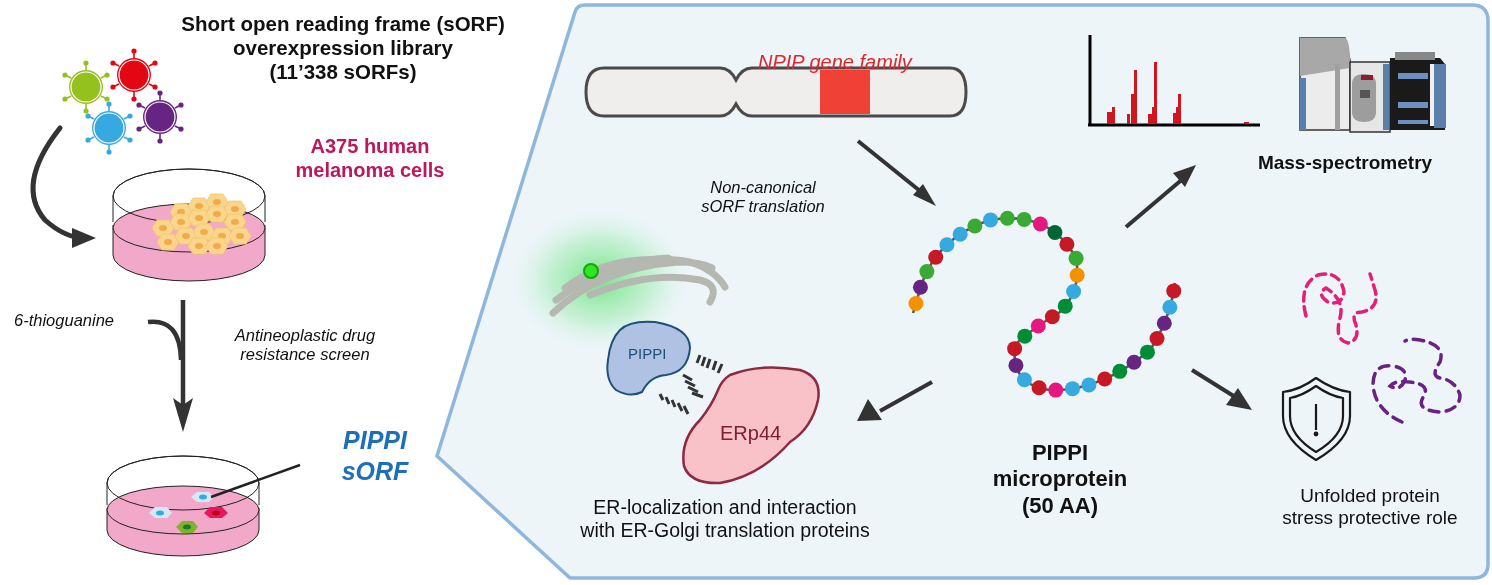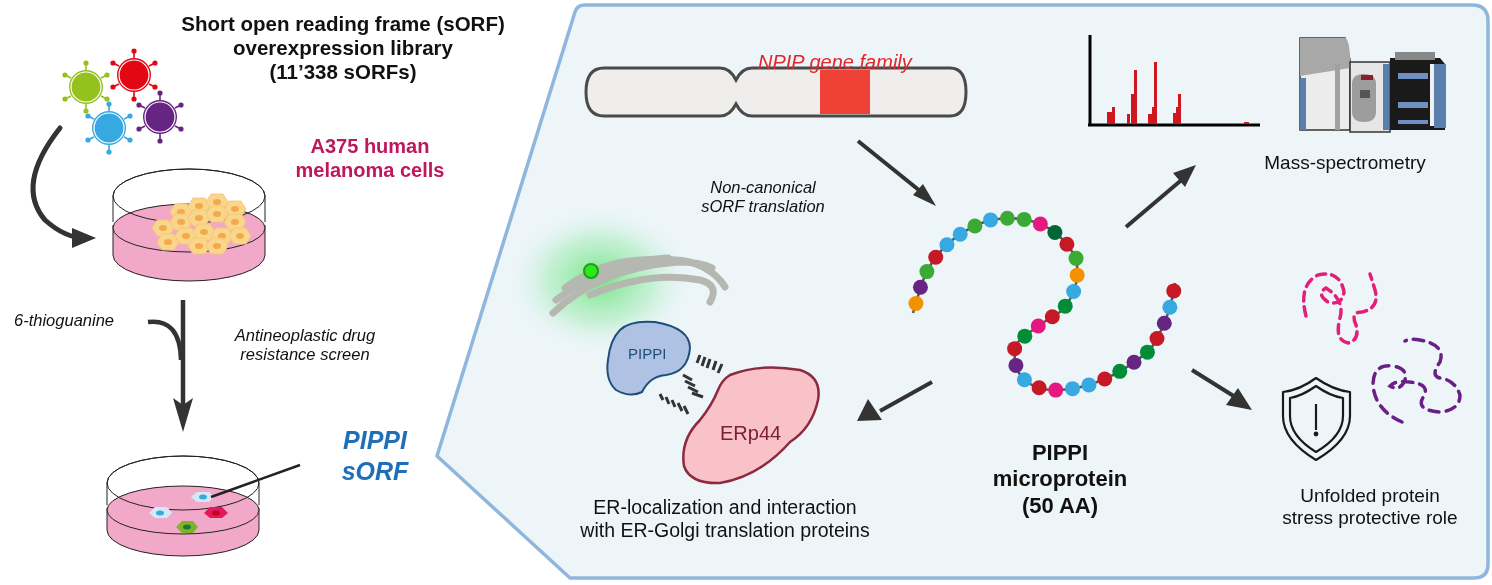--- a/index.html
+++ b/index.html
@@ -326,21 +326,21 @@
     <div>sORF</div>
   </div>
 
   <div class="lbl ital" style="left:758px;top:31px;font-size:20px;color:#e0262a;margin-top:20px;">NPIP gene family</div>
 
   <div class="lbl ital" style="left:668px;top:146px;width:190px;font-size:16.5px;color:#111;margin-top:32px;">
     <div>Non-canonical</div>
     <div>sORF translation</div>
   </div>
 
-  <div class="lbl" style="left:1240px;top:152px;width:210px;font-size:19px;color:#111;">
+  <div class="lbl" style="left:1240px;top:152px;width:210px;font-size:19px;color:#111;font-weight:bold;">
     <div>Mass-spectrometry</div>
   </div>
 
   <div class="lbl" style="left:628px;top:345px;font-size:15px;color:#1c4f79;">PIPPI</div>
   <div class="lbl" style="left:708px;top:422px;font-size:20px;color:#7a2037;margin-left:12px;">ERp44</div>
 
   <div class="lbl" style="left:545px;top:496px;width:360px;font-size:19.5px;color:#111;">
     <div>ER-localization and interaction</div>
     <div>with ER-Golgi translation proteins</div>
   </div>

